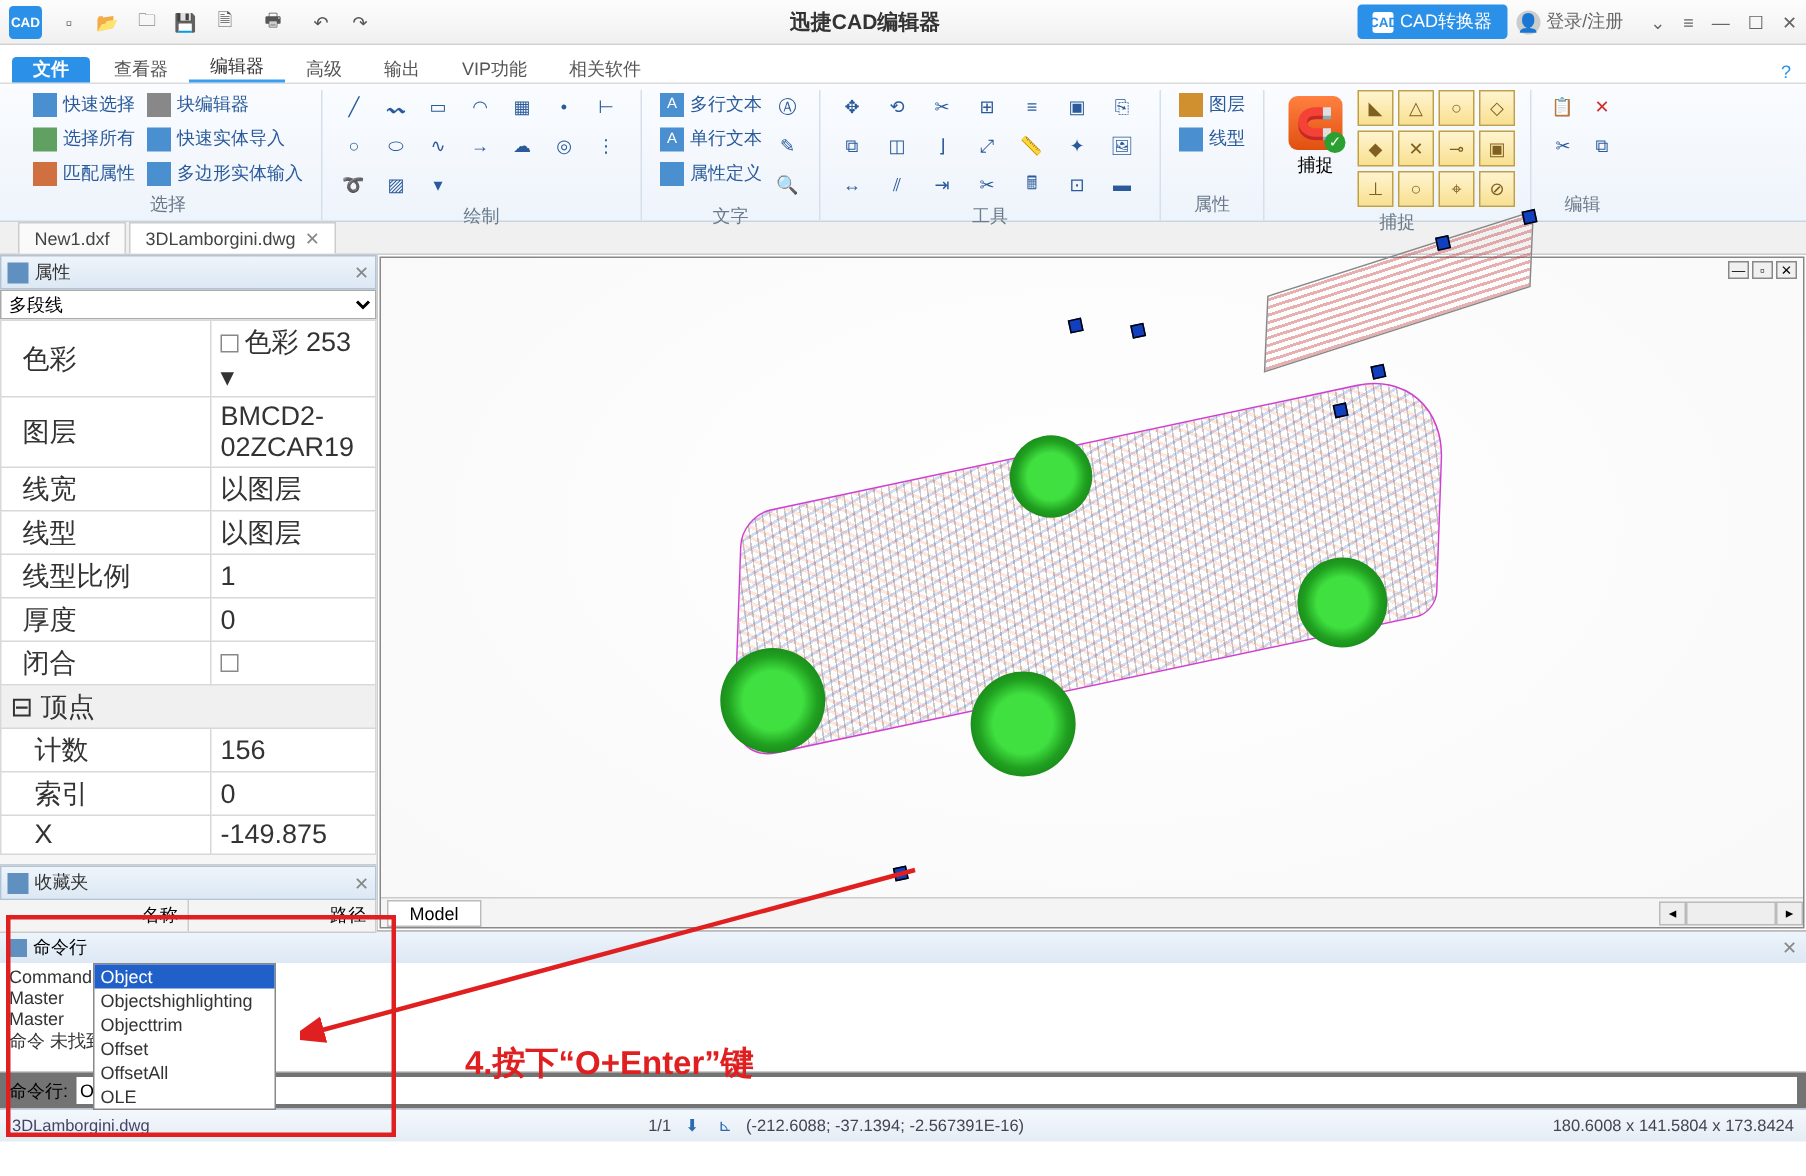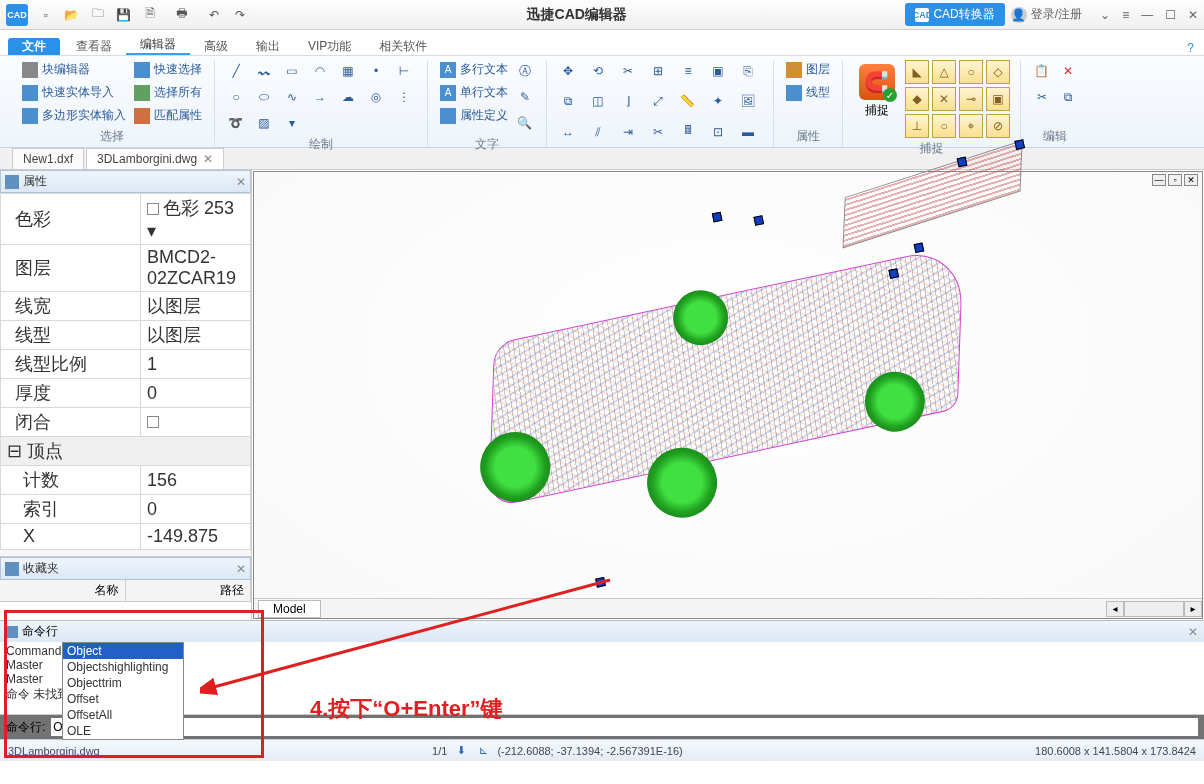--- a/index.html
+++ b/index.html
@@ -130,44 +130,44 @@
   <div class="mitem">VIP功能</div>
   <div class="mitem">相关软件</div>
   <div class="help">?</div>
 </div>
 
 <div class="ribbon">
   <div class="rgroup">
     <div class="tools">
       <div class="rcol">
         <div class="ritem">
+            <span class="ic" style="background:#4a90d0"></span>
+            <span>快速选择</span>
+          </div>
+        <div class="ritem">
+            <span class="ic" style="background:#60a060"></span>
+            <span>选择所有</span>
+          </div>
+        <div class="ritem">
+            <span class="ic" style="background:#d07040"></span>
+            <span>匹配属性</span>
+          </div>
+      </div>
+      <div class="rcol">
+        <div class="ritem">
             <span class="ic" style="background:#888"></span>
             <span>块编辑器</span>
           </div>
         <div class="ritem">
             <span class="ic" style="background:#4a90d0"></span>
             <span>快速实体导入</span>
           </div>
         <div class="ritem">
             <span class="ic" style="background:#4a90d0"></span>
             <span>多边形实体输入</span>
-          </div>
-      </div>
-      <div class="rcol">
-        <div class="ritem">
-            <span class="ic" style="background:#4a90d0"></span>
-            <span>快速选择</span>
-          </div>
-        <div class="ritem">
-            <span class="ic" style="background:#60a060"></span>
-            <span>选择所有</span>
-          </div>
-        <div class="ritem">
-            <span class="ic" style="background:#d07040"></span>
-            <span>匹配属性</span>
           </div>
       </div>
     </div>
     <div class="glabel">选择</div>
   </div>
 
   <div class="rgroup">
     <div class="tools" style="display:grid;grid-template-columns:repeat(7,24px);gap:4px">
       <span class="iconbtn">╱</span>
       <span class="iconbtn">〰</span>
@@ -232,20 +232,21 @@
         <span class="iconbtn">✦</span>
         <span class="iconbtn">🖼</span>
       <span class="iconbtn">↔</span>
         <span class="iconbtn">⫽</span>
         <span class="iconbtn">⇥</span>
         <span class="iconbtn">✂</span>
         <span class="iconbtn">🖩</span>
         <span class="iconbtn">⊡</span>
         <span class="iconbtn">▬</span>
     </div>
+    <div class="glabel">工具</div>
   </div>
 
   <div class="rgroup">
     <div class="tools">
       <div class="rcol">
         <div class="ritem">
             <span class="ic" style="background:#d09030"></span>
             <span>图层</span>
           </div>
         <div class="ritem">
@@ -306,20 +307,21 @@
     </div>
 </div>
 
 <div class="workarea">
   <div class="leftpanel">
     <div class="panelhdr">
         <span class="picon"></span>
         <span>属性</span>
         <span class="pclose">✕</span>
       </div>
+    <select class="propsel"><option>多段线</option></select>
     <table class="proptbl">
       <tbody>
           <tr>
             <td style="padding-left:14px">色彩</td>
             <td><span class="colorbox"></span><span>色彩 253</span> ▾</td>
           </tr>
       <tr>
             <td style="padding-left:14px">图层</td>
             <td>BMCD2-02ZCAR19</td>
           </tr>

